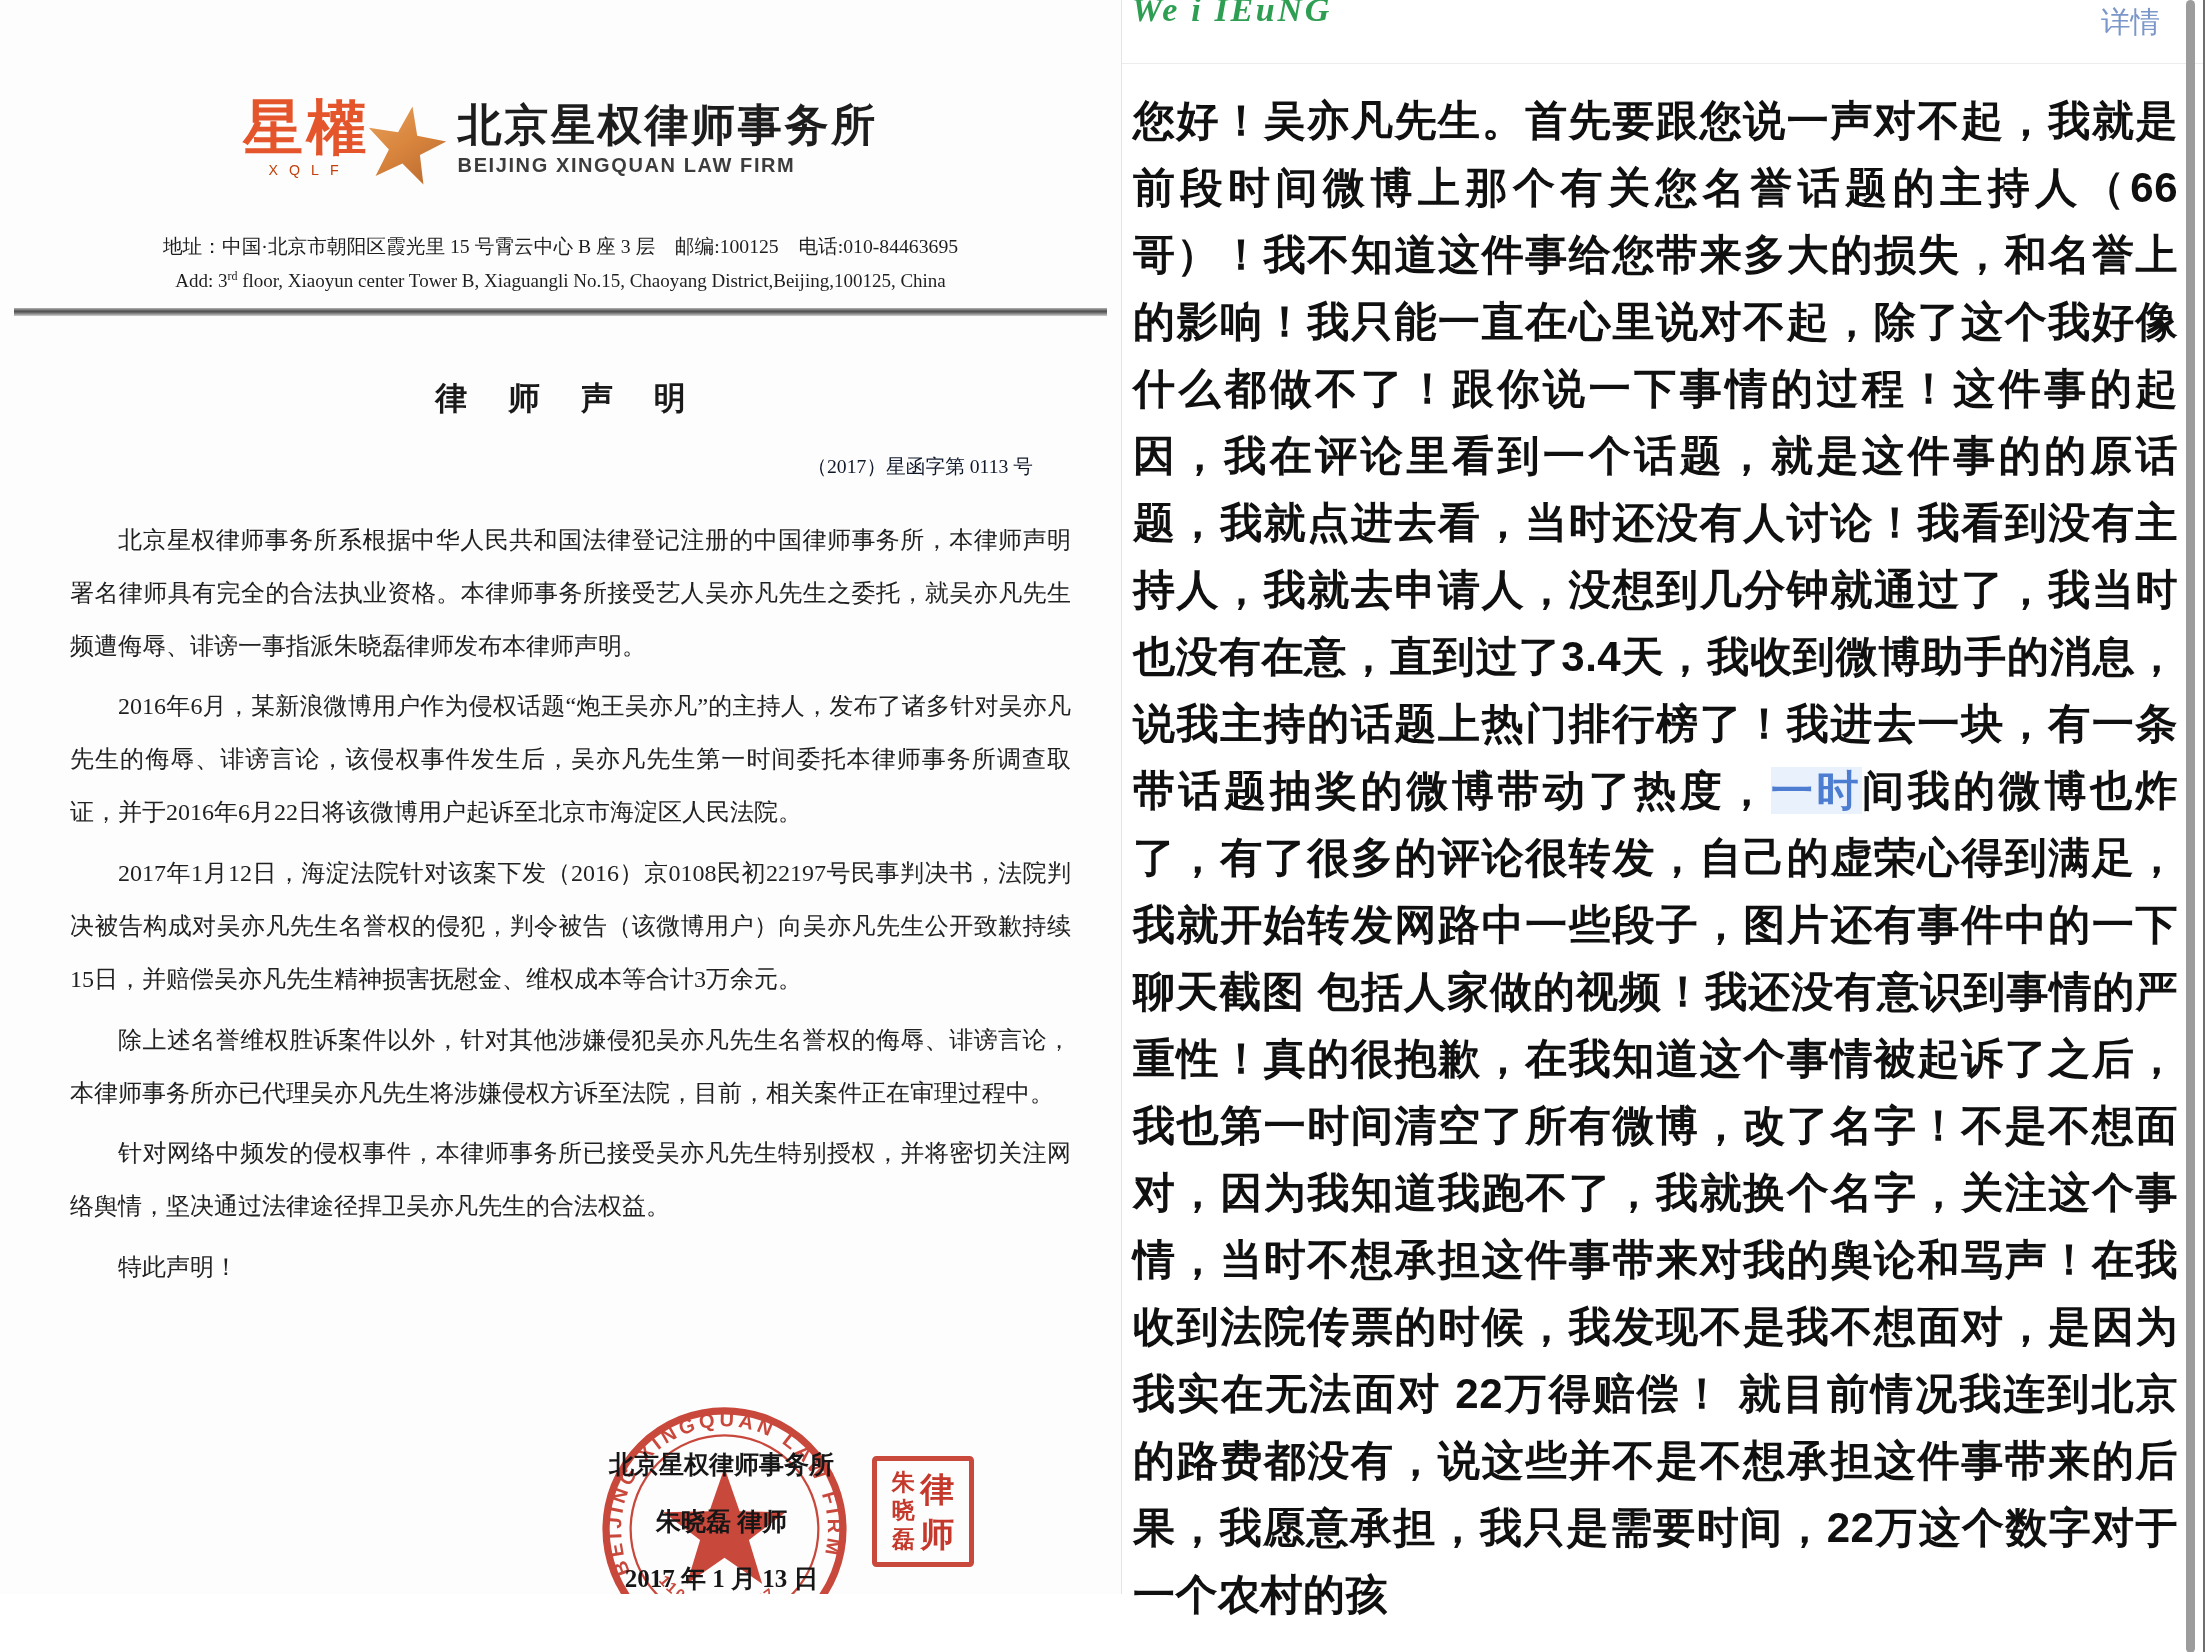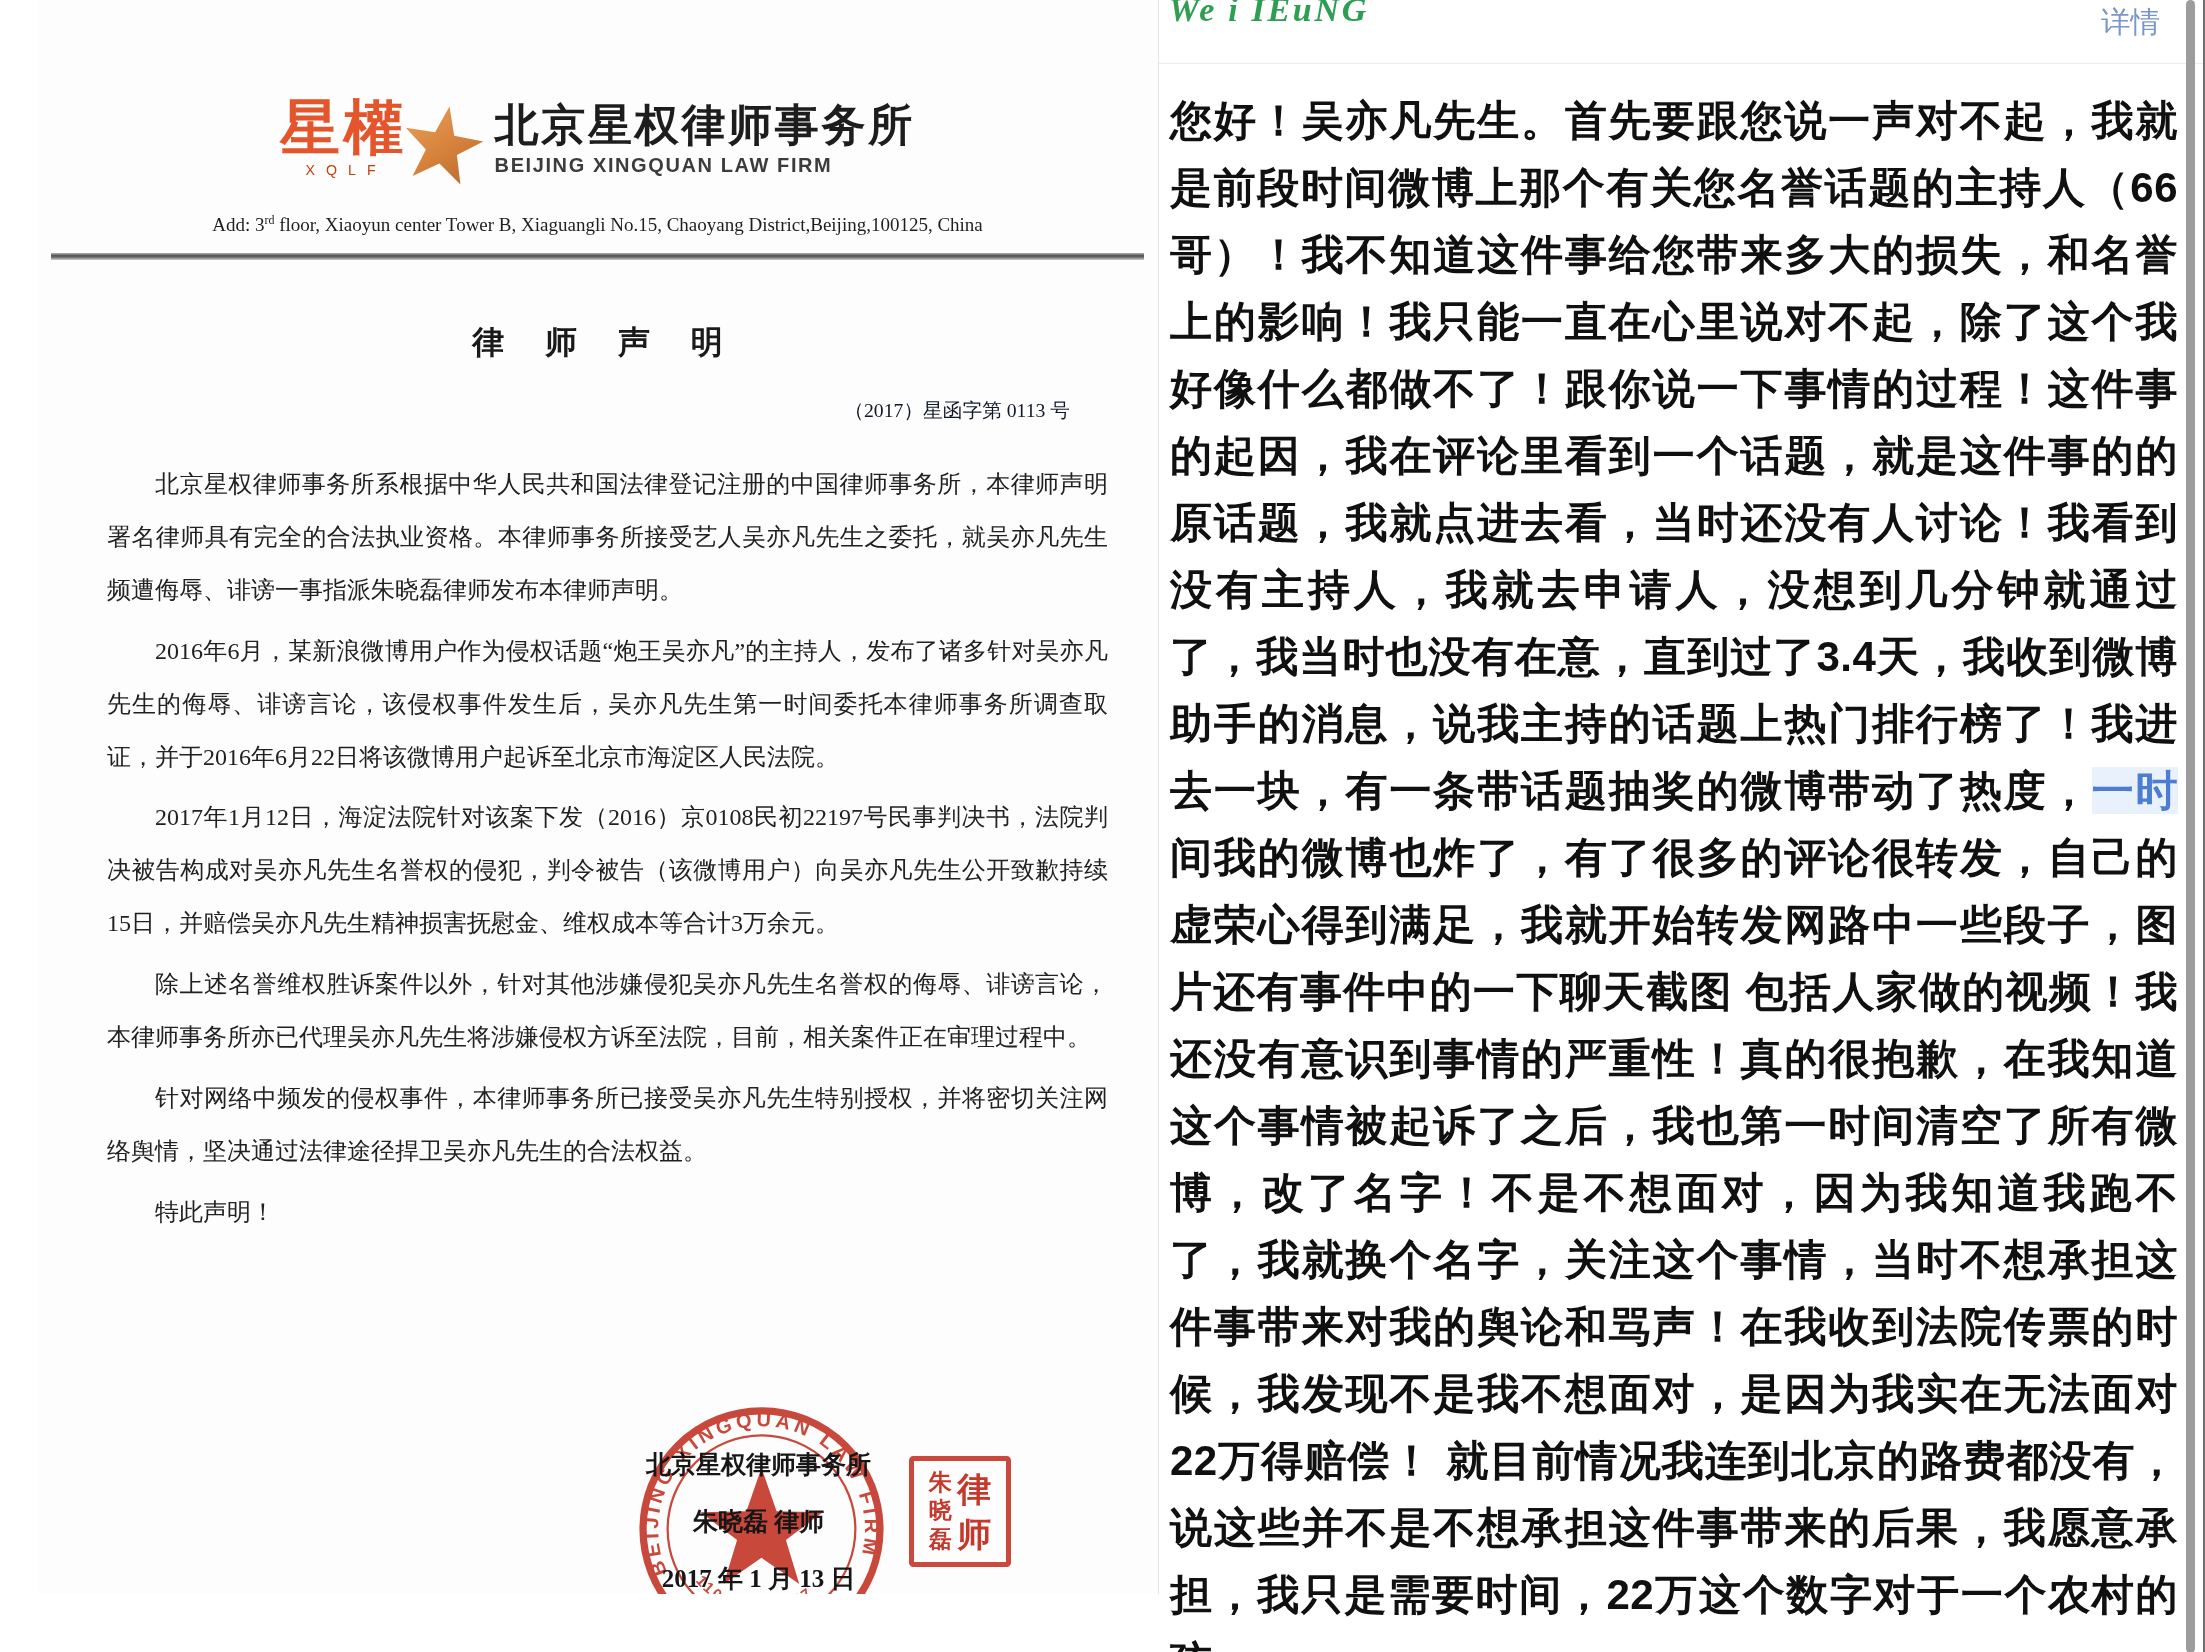--- a/index.html
+++ b/index.html
@@ -3,21 +3,21 @@
 <meta charset="utf-8">
 <style>
   html,body{margin:0;padding:0;}
   body{
     width:2205px;height:1653px;overflow:hidden;background:#ffffff;
     display:flex;font-family:"Liberation Serif",serif;
   }
   
   .left-panel{
     width:1121px;min-width:1121px;height:1594px;position:relative;
-    background:#fdfdfd;border-right:1.1px solid #e4e4e4;overflow:hidden;color:#222;margin-left:37px;
+    background:#fdfdfd;border-right:1.1px solid #e4e4e4;overflow:hidden;color:#222;
   }
   .doc-header{text-align:center;padding-top:98px;}
   .logo-row{display:flex;justify-content:center;align-items:flex-start;}
   .logo-left{display:flex;flex-direction:column;align-items:center;}
   .logo-hanzi{
     font-family:"Liberation Sans",sans-serif;font-weight:bold;
     font-size:60px;line-height:60px;color:#e4552b;letter-spacing:3.3px;
   }
   .logo-latin{
     font-family:"Liberation Sans",sans-serif;font-size:14.2px;color:#c2410c;
@@ -109,20 +109,21 @@
             <stop offset="1" stop-color="#b9692e"></stop>
           </linearGradient>
         </defs>
         <polygon transform="rotate(10 50 50)" points="50,2 60.8,33.1 93.7,33.8 67.5,53.7 77,85.2 50,66.4 23,85.2 32.5,53.7 6.3,33.8 39.2,33.1" fill="url(#starGrad)"></polygon>
       </svg>
       <div class="names">
         <div class="firm-cn">北京星权律师事务所</div>
         <div class="firm-en">BEIJING XINGQUAN LAW FIRM</div>
       </div>
     </div>
+    <div class="address-cn">地址：中国·北京市朝阳区霞光里 15 号霄云中心 B 座 3 层　邮编:100125　电话:010-84463695</div>
     <div class="address-en"><span>Add: 3</span><sup>rd</sup><span> floor, Xiaoyun center Tower B, Xiaguangli No.15, Chaoyang District,Beijing,100125, China</span></div>
     <div class="rule"></div>
   </div>
 
   <div class="doc-title">律 师 声 明</div>
   <div class="ref-no">（2017）星函字第 0113 号</div>
 
   <div class="doc-body">
     <p>北京星权律师事务所系根据中华人民共和国法律登记注册的中国律师事务所，本律师声明署名律师具有完全的合法执业资格。本律师事务所接受艺人吴亦凡先生之委托，就吴亦凡先生频遭侮辱、诽谤一事指派朱晓磊律师发布本律师声明。</p>
     <p>2016年6月，某新浪微博用户作为侵权话题“炮王吴亦凡”的主持人，发布了诸多针对吴亦凡先生的侮辱、诽谤言论，该侵权事件发生后，吴亦凡先生第一时间委托本律师事务所调查取证，并于2016年6月22日将该微博用户起诉至北京市海淀区人民法院。</p>

